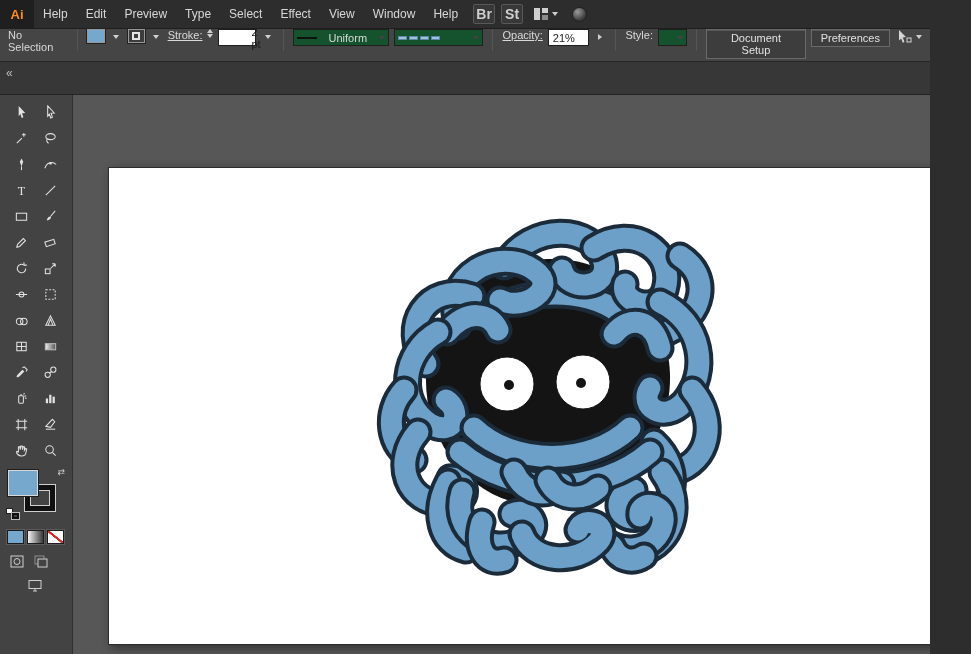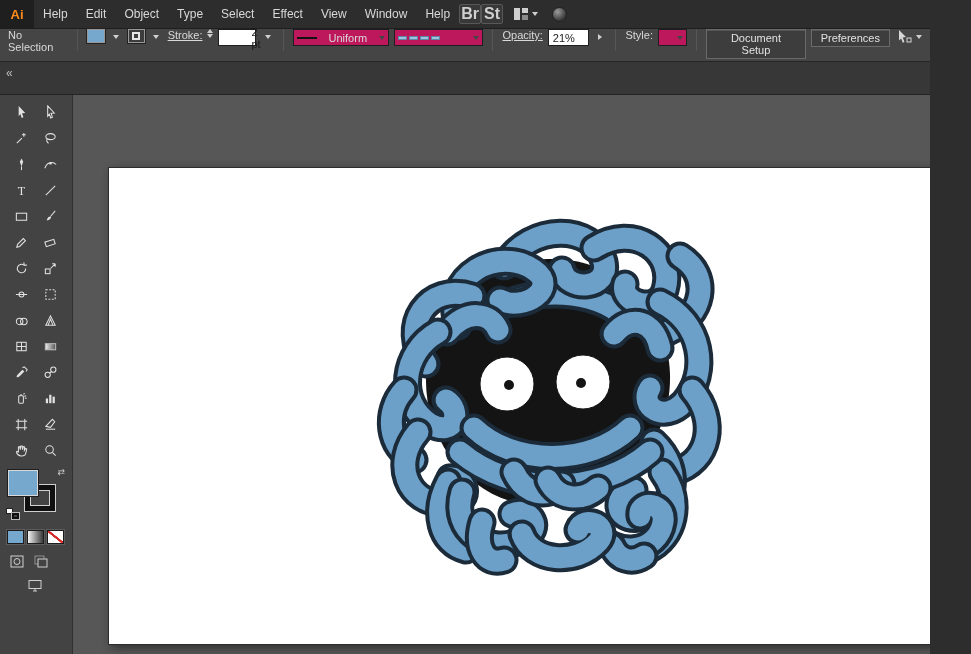--- a/index.html
+++ b/index.html
@@ -6,22 +6,22 @@
   html,body { width:971px; height:654px; overflow:hidden; background:#2d2d2d;
     font-family:"Liberation Sans", sans-serif; }
   .app { width:930px; height:654px; display:flex; flex-direction:column; }
 
   
   .menubar { height:29px; background:#2d2d2d; border-bottom:1px solid #1e1e1e;
     display:flex; align-items:center; flex:0 0 auto; }
   .ai-logo { width:34px; height:28px; background:#1f1f1f; color:#ff8c1a;
     font-weight:bold; font-size:13px; display:flex; align-items:center; justify-content:center; }
   .menu-item { padding:0 9px; font-size:12px; color:#d8d8d8; line-height:28px; cursor:default; }
-  .appbar-btn { width:22px; height:20px; background:#383838;
-    border:1px solid #585858; border-radius:2px; color:#cfcfcf; font-size:16px; font-weight:bold;
+  .appbar-btn { width:22px; height:20px; margin-left:6px; background:#383838;
+    border:1px solid #585858; border-radius:2px; color:#cfcfcf; font-size:14px; font-weight:bold;
     display:flex; align-items:center; justify-content:center; }
   .ws-icon { margin-left:10px; display:flex; align-items:center; gap:3px; }
   .sphere { width:15px; height:15px; border-radius:50%; margin-left:14px;
     background:radial-gradient(circle at 35% 30%, #9a9a9a, #3a3a3a 70%); border:1px solid #222; }
 
   
   .controlbar { height:33px; background:#454545; border-bottom:1px solid #262626;
     display:flex; align-items:flex-start; padding:0 8px; gap:5px; font-size:11px; color:#d9d9d9; flex:0 0 auto; }
   .sep { width:1px; height:22px; background:#333; border-right:1px solid #565656; margin:0 4px; }
   .swatch { width:18px; height:14px; border:1px solid #999; box-shadow:0 0 0 1px #222; }
@@ -31,21 +31,21 @@
   .caret-btn { width:13px; height:16px; display:flex; align-items:center; justify-content:center; }
   .caret { width:0; height:0; border-left:3.5px solid transparent; border-right:3.5px solid transparent;
     border-top:4px solid #cfcfcf; }
   .underlink { text-decoration:underline; }
   .spin { display:flex; flex-direction:column; justify-content:center; gap:1px; }
   .spin b { width:0; height:0; border-left:3px solid transparent; border-right:3px solid transparent; }
   .spin .up { border-bottom:4px solid #cfcfcf; }
   .spin .dn { border-top:4px solid #cfcfcf; }
   .field { background:#fff; color:#1c1c1c; border:1px solid #1f1f1f; height:17px;
     display:flex; align-items:center; padding:0 4px; font-size:11px; }
-  .dd { background:#be185d; border:1px solid #1f1f1f; height:17px; display:flex; align-items:center; padding:0 3px; gap:12px; }
+  .dd { background:#14532d; border:1px solid #1f1f1f; height:17px; display:flex; align-items:center; padding:0 3px; gap:12px; }
   .dd .ddcaret { margin-left:auto; border-left:3.5px solid transparent; border-right:3.5px solid transparent;
     border-top:4px solid #444; width:0; height:0; }
   .stroke-line { width:30px; height:2px; background:#111; }
   .brush-dash { display:flex; gap:2px; }
   .brush-dash i { width:9px; height:4px; background:#9fc3dd; border:1px solid #5d87a6; }
   .bar-btn { background:#3d3d3d; border:1px solid #6a6a6a; border-radius:0; color:#e2e2e2;
     font-size:11px; padding:2px 9px; box-shadow:inset 0 1px 0 #555; }
   .ctl-right { margin-left:auto; display:flex; align-items:center; gap:4px; }
 
   
@@ -94,21 +94,21 @@
 </style>
 </head>
 <body>
 
 <div class="app">
 
   <div class="menubar">
     <div class="ai-logo">Ai</div>
     <div class="menu-item">Help</div>
     <div class="menu-item">Edit</div>
-    <div class="menu-item">Object</div>
+    <div class="menu-item">Preview</div>
     <div class="menu-item">Type</div>
     <div class="menu-item">Select</div>
     <div class="menu-item">Effect</div>
     <div class="menu-item">View</div>
     <div class="menu-item">Window</div>
     <div class="menu-item">Help</div>
     <div class="appbar-btn">Br</div>
     <div class="appbar-btn">St</div>
     <div class="ws-icon">
       <svg width="16" height="14" viewBox="0 0 16 14">

